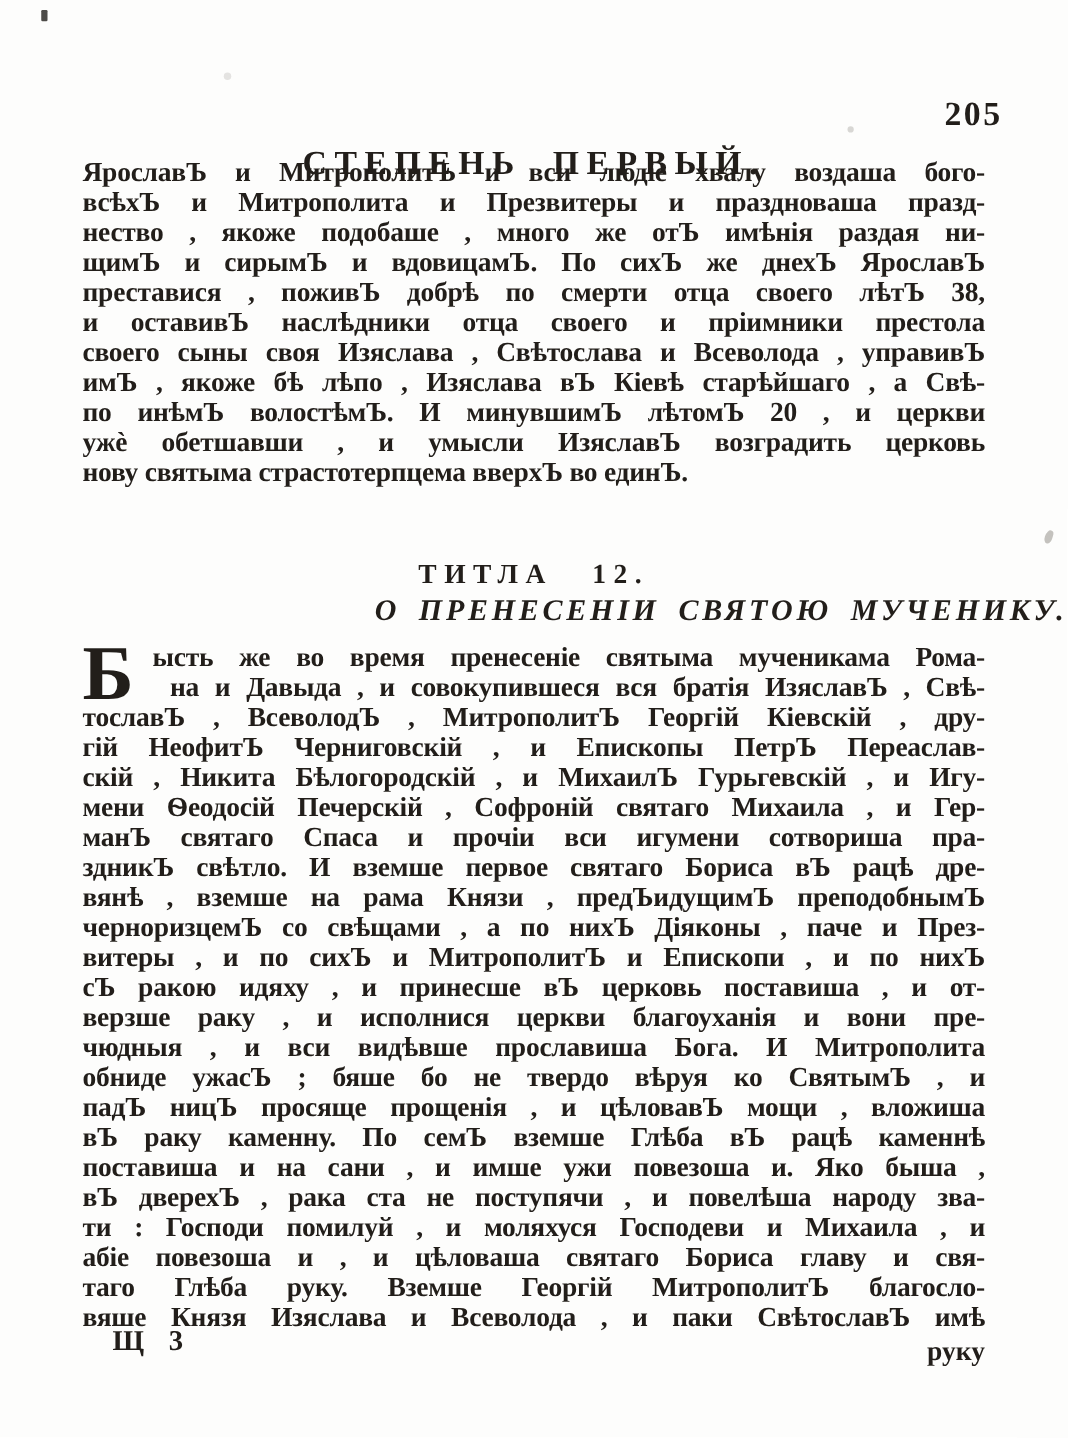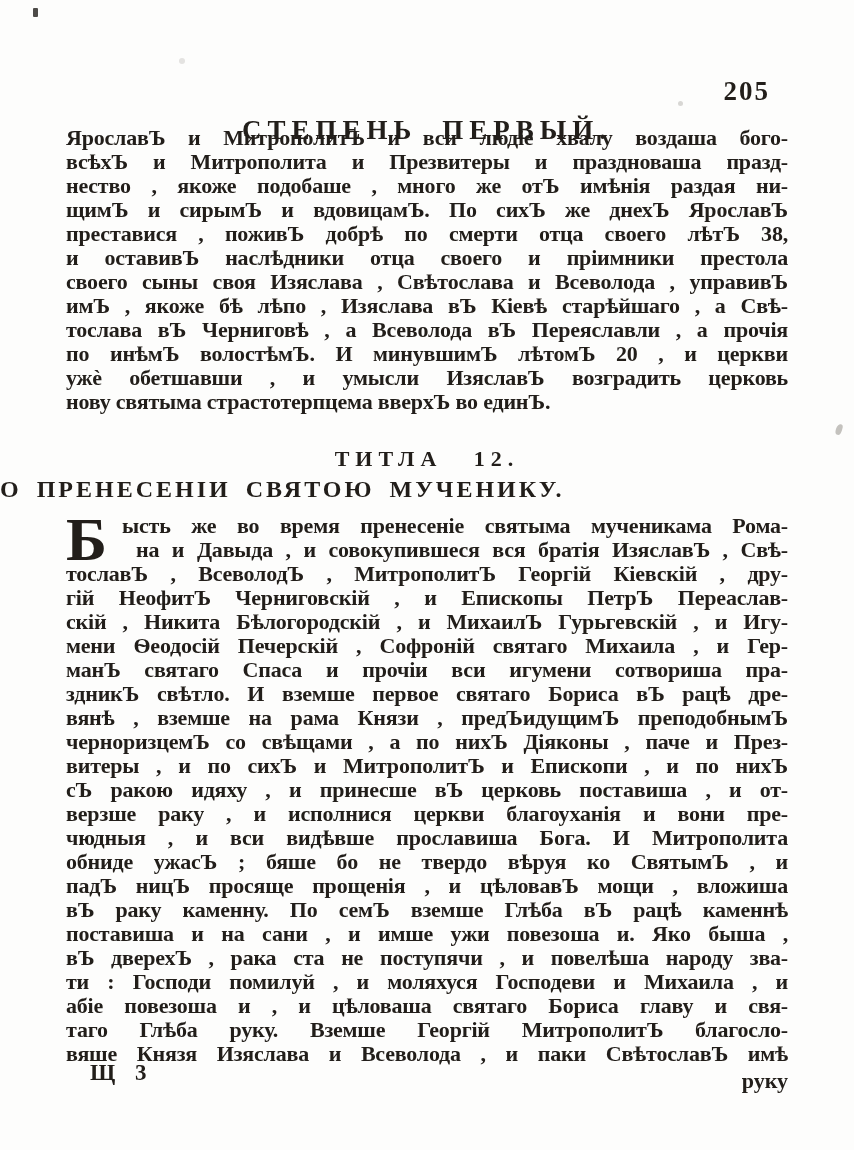--- a/index.html
+++ b/index.html
@@ -27,21 +27,21 @@
     font-size: 27px;
     font-weight: 700;
     letter-spacing: 6px;
     word-spacing: 12px;
     white-space: nowrap;
     margin-top: 43px;
   }
   .page-number {
     position: absolute;
     top: 76px;
-    right: 84px;
+    right: 52px;
     font-size: 27px;
     font-weight: 700;
     letter-spacing: 2px;
   }
 
   
   .textblock {
     position: absolute;
     left: 66px;
     width: 722px;
@@ -84,26 +84,27 @@
     font-weight: 700;
     letter-spacing: 6px;
     word-spacing: 20px;
     white-space: nowrap;
   }
   .section-subheading {
     position: absolute;
     top: 476px;
     left: 0;
     right: 0;
-    text-align: left;
+    text-align: right;
     font-size: 24px;
     font-weight: 700;
     letter-spacing: 3px;
     word-spacing: 6px;
     white-space: nowrap;
+    font-style: italic;
   }
 
   
   .signature-mark {
     position: absolute;
     top: 1060px;
     left: 66px;
     width: 722px;
     text-align: left;
     font-size: 23px;
@@ -142,21 +143,20 @@
 
   <div class="textblock para1">
     <div class="line">ЯрославЪ и МитрополитЪ и вси людіе хвалу воздаша бого-</div>
     <div class="line">всѣхЪ и Митрополита и Презвитеры и праздноваша празд-</div>
     <div class="line">нество , якоже подобаше , много же отЪ имѣнія раздая ни-</div>
     <div class="line">щимЪ и сирымЪ и вдовицамЪ. По сихЪ же днехЪ ЯрославЪ</div>
     <div class="line">преставися , поживЪ добрѣ по смерти отца своего лѣтЪ 38,</div>
     <div class="line">и оставивЪ наслѣдники отца своего и пріимники престола</div>
     <div class="line">своего сыны своя Изяслава , Свѣтослава и Всеволода , управивЪ</div>
     <div class="line">имЪ , якоже бѣ лѣпо , Изяслава вЪ Кіевѣ старѣйшаго , а Свѣ-</div>
-    <div class="line">тослава вЪ Черниговѣ , а Всеволода вЪ Переяславли , а прочія</div>
     <div class="line">по инѣмЪ волостѣмЪ. И минувшимЪ лѣтомЪ 20 , и церкви</div>
     <div class="line">ужѐ обетшавши , и умысли ИзяславЪ возградить церковь</div>
     <div class="line short">нову святыма страстотерпцема вверхЪ во единЪ.</div>
   </div>
 
   <div class="section-heading">ТИТЛА 12.</div>
   <div class="section-subheading">О ПРЕНЕСЕНІИ СВЯТОЮ МУЧЕНИКУ.</div>
 
   <div class="textblock para2">
     <span class="dropcap">Б</span>

